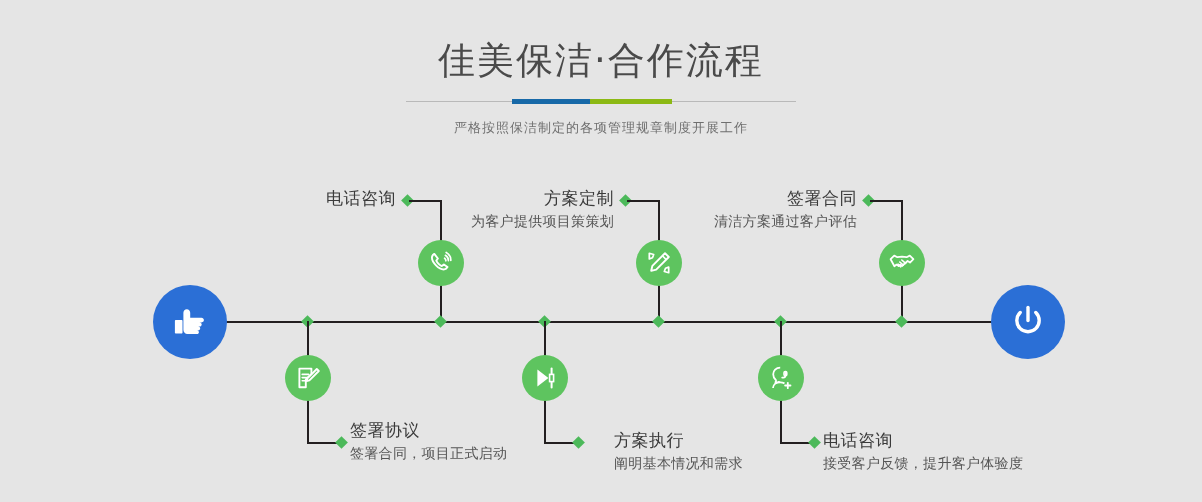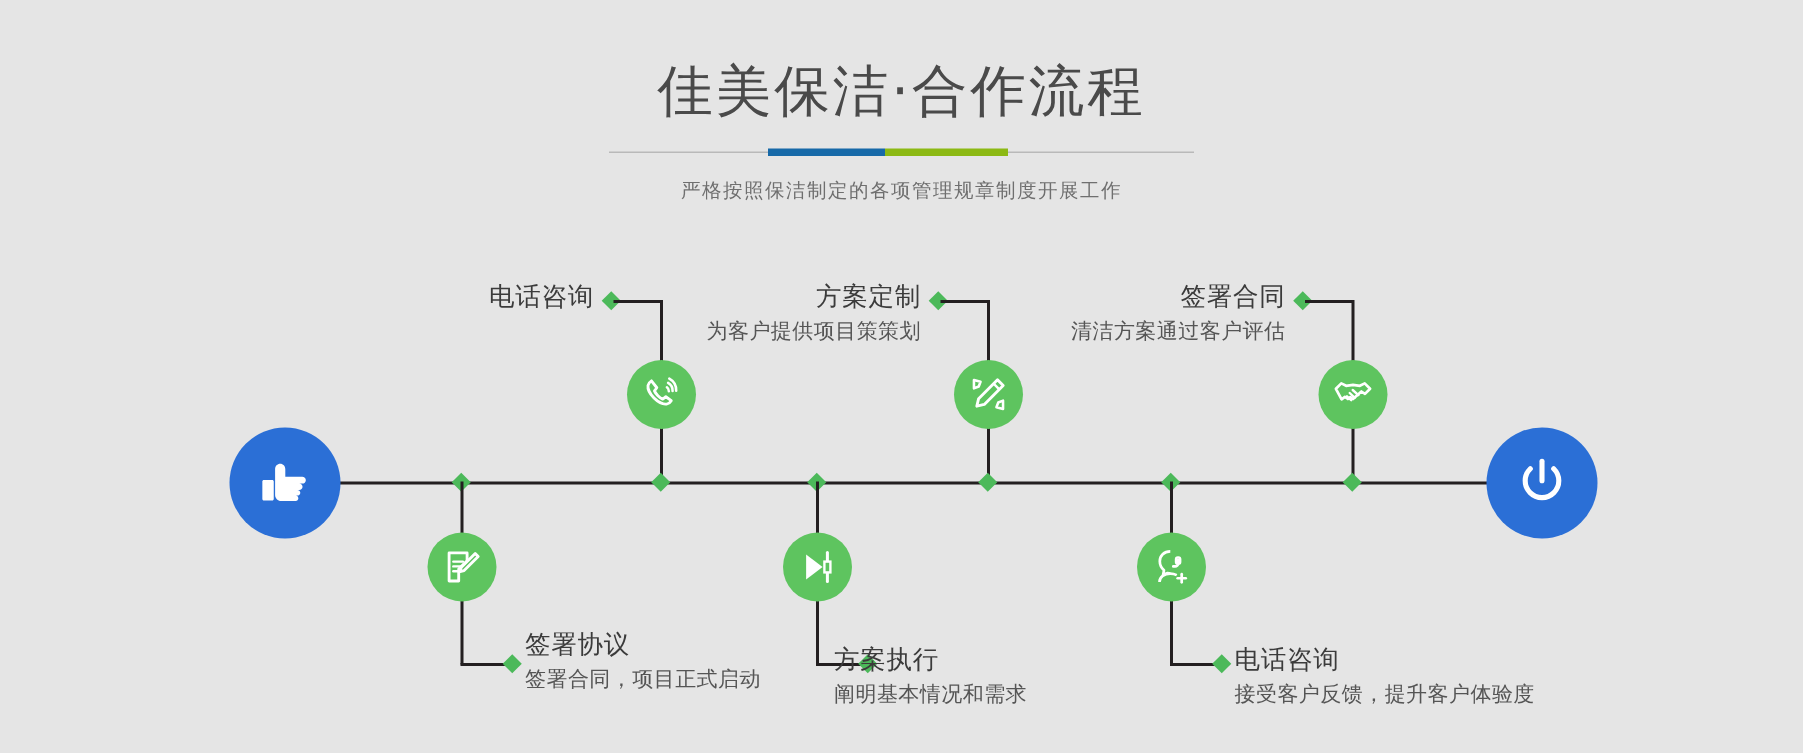--- a/index.html
+++ b/index.html
@@ -258,21 +258,21 @@
     <div class="diamond" style="left:574px; top:438px;"></div>
     <div class="node-icon" style="left:522px; top:355px;">
       <span>
         <svg width="28" height="28" viewBox="0 0 28 28">
           <path fill="#ffffff" d="M6.4 5.6l11.0 8.4-11.0 8.4z"></path>
           <line x1="20.6" y1="4.4" x2="20.6" y2="23.6" stroke="#ffffff" stroke-width="2.0" stroke-linecap="round"></line>
           <rect x="18.6" y="10.4" width="4.0" height="7.2" fill="#5ec45f" stroke="#ffffff" stroke-width="1.6"></rect>
         </svg>
       </span>
     </div>
-    <div class="node-label below" style="left:556px; top:429px; width:240px;">
+    <div class="node-label below" style="left:614px; top:429px; width:240px;">
       <div class="ttl">方案执行</div>
       <div class="desc">阐明基本情况和需求</div>
     </div>
 
     <div class="diamond" style="left:864px; top:196px;"></div>
     <div class="conn h" style="left:870px; top:200px; width:32px;"></div>
     <div class="conn v" style="left:901px; top:200px; height:122px;"></div>
     <div class="diamond" style="left:897px; top:317px;"></div>
     <div class="node-icon" style="left:879px; top:240px;">
       <span>

